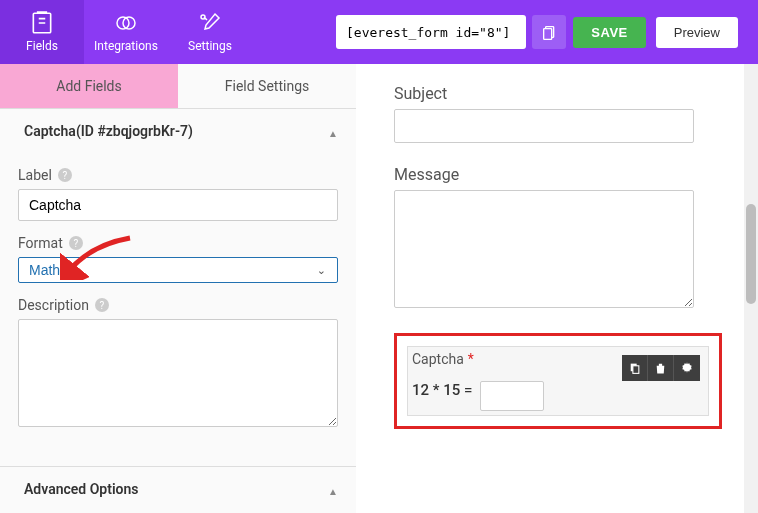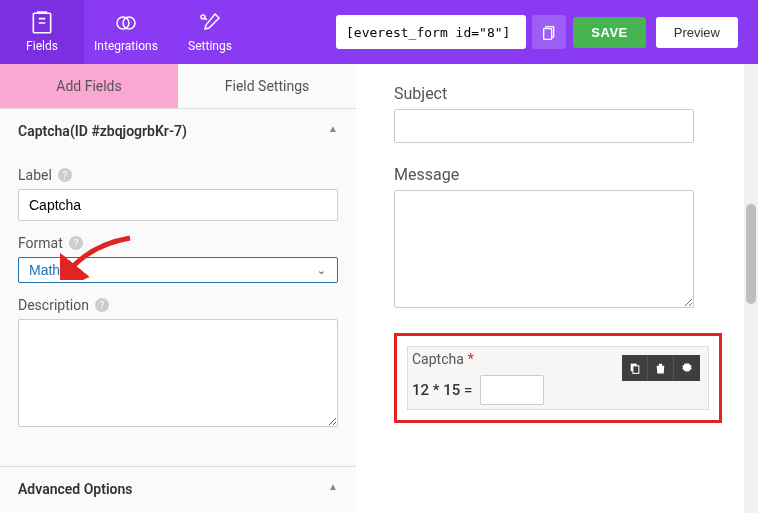--- a/index.html
+++ b/index.html
@@ -14,21 +14,21 @@
 .copy-btn { background: #9d5ef5; width: 34px; height: 34px; display: flex; align-items: center; justify-content: center; border-radius: 3px; cursor: pointer; margin-left: 6px; }
 .right-btns { margin-left: auto; display: flex; gap: 10px; margin-right: 20px; }
 .btn { padding: 8px 18px; border-radius: 3px; font-size: 13px; border: none; cursor: pointer; }
 .btn-preview { background: #fff; color: #333; }
 .btn-save { background: #46b450; color: #fff; font-weight: 600; letter-spacing: 0.5px; }
 .main { display: flex; height: calc(100% - 64px); }
 .sidebar { width: 356px; background: #fafafa; display: flex; flex-direction: column; }
 .side-tabs { display: flex; border-bottom: 1px solid #ddd; }
 .side-tab { flex: 1; text-align: center; padding: 14px 0; font-size: 14px; color: #555; cursor: pointer; }
 .side-tab.active { background: #f9a8d4; }
-.panel-header { padding: 14px 18px; display: flex; justify-content: space-between; align-items: flex-start; font-size: 14px; font-weight: 600; color: #333; cursor: pointer; }
+.panel-header { padding: 14px 18px; display: flex; justify-content: space-between; align-items: flex-end; font-size: 14px; font-weight: 600; color: #333; cursor: pointer; margin-left: 6px; }
 .panel-header .caret { color: #888; font-size: 10px; }
 .panel-body { padding: 0 18px 16px; }
 .field-group { margin-top: 14px; }
 .field-label { font-size: 14px; color: #555; display: flex; align-items: center; gap: 6px; margin-bottom: 6px; }
 .help-icon { width: 14px; height: 14px; border-radius: 50%; background: #ccc; color: #fff; font-size: 10px; display: inline-flex; align-items: center; justify-content: center; }
 .text-input { width: 100%; padding: 7px 10px; border: 1px solid #ccc; border-radius: 2px; font-size: 14px; background: #fff; }
 .select-wrap { position: relative; }
 .select-input { width: 100%; padding: 4px 10px; border: 1px solid #2271b1; border-radius: 2px; font-size: 14px; background: #fff; appearance: none; -webkit-appearance: none; cursor: pointer; color: #2271b1; }
 .select-caret { position: absolute; right: 12px; top: 50%; transform: translateY(-50%); pointer-events: none; color: #555; font-size: 11px; }
 .textarea-input { width: 100%; height: 108px; padding: 8px; border: 1px solid #ccc; border-radius: 2px; resize: both; background: #fff; }
@@ -38,21 +38,21 @@
 .pv-label { font-size: 16px; color: #555; margin-bottom: 6px; }
 .pv-input { width: 300px; height: 34px; border: 1px solid #ccc; border-radius: 2px; }
 .pv-textarea { width: 300px; height: 118px; border: 1px solid #ccc; border-radius: 2px; resize: both; }
 .captcha-block { border: 3px solid #e02424; padding: 10px; width: 328px; margin-top: 12px; }
 .captcha-inner { background: #f6f6f6; border: 1px solid #ddd; padding: 4px; position: relative; }
 .captcha-toolbar { position: absolute; top: 8px; right: 8px; display: flex; }
 .tb-btn { width: 26px; height: 26px; background: #3e3e3e; color: #fff; display: flex; align-items: center; justify-content: center; font-size: 13px; cursor: pointer; border-right: 1px solid #555; }
 .tb-btn:last-child { border-right: none; }
 .captcha-label { font-size: 14px; color: #555; }
 .req-star { color: #e02424; margin-left: 4px; }
-.math-row { display: flex; align-items: center; margin-top: 8px; gap: 8px; font-size: 15px; color: #333; font-weight: 500; }
+.math-row { display: flex; margin-top: 14px; gap: 8px; font-size: 15px; color: #333; font-weight: 500; }
 .math-input { width: 64px; height: 30px; border: 1px solid #ccc; border-radius: 2px; }
 .arrow-annotation { position: absolute; top: 230px; left: 60px; pointer-events: none; z-index: 10; }
 .scrollbar-outer { position: absolute; right: 0; top: 64px; width: 14px; height: 449px; background: #f1f1f1; }
 .scrollbar-outer .thumb { position: absolute; left: 2px; right: 2px; top: 140px; height: 100px; background: #bdbdbd; border-radius: 5px; }
 </style>
 </head>
 <body>
 
 <div class="topbar">
   <div class="nav-tabs">

